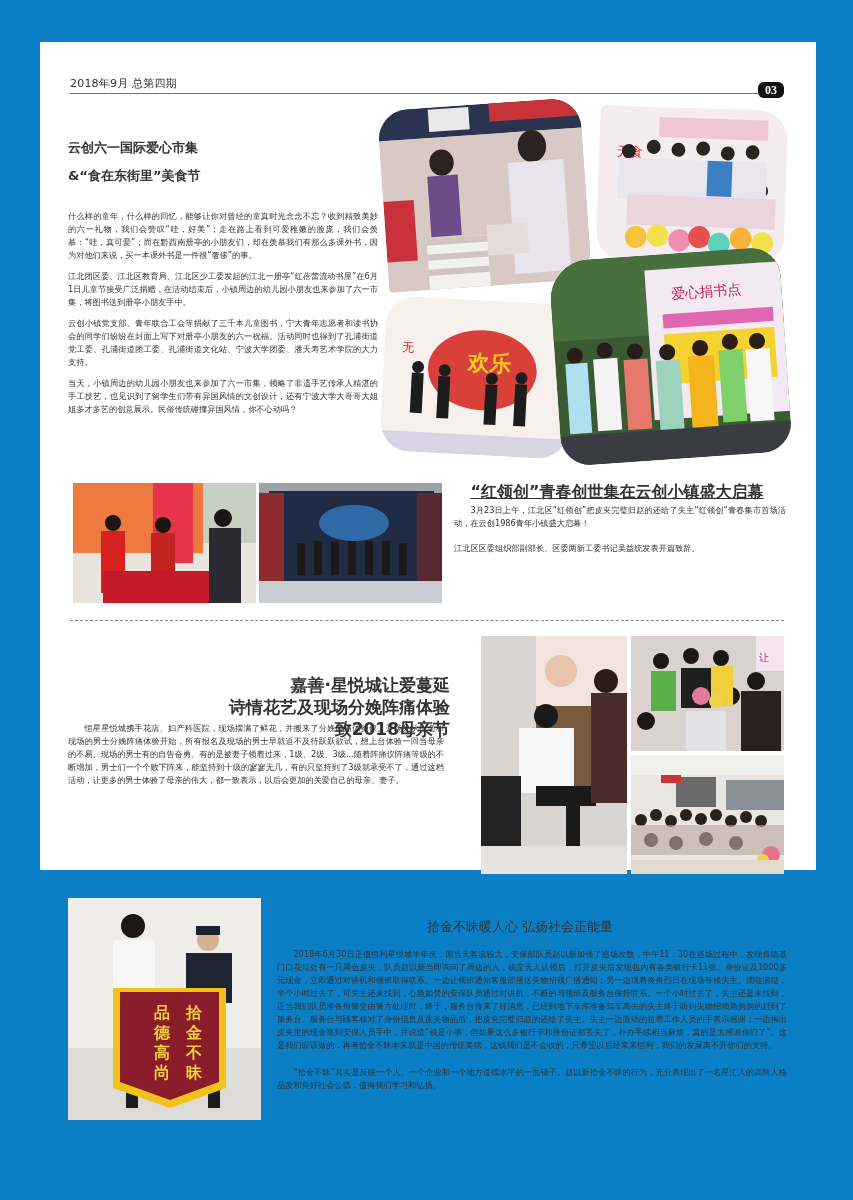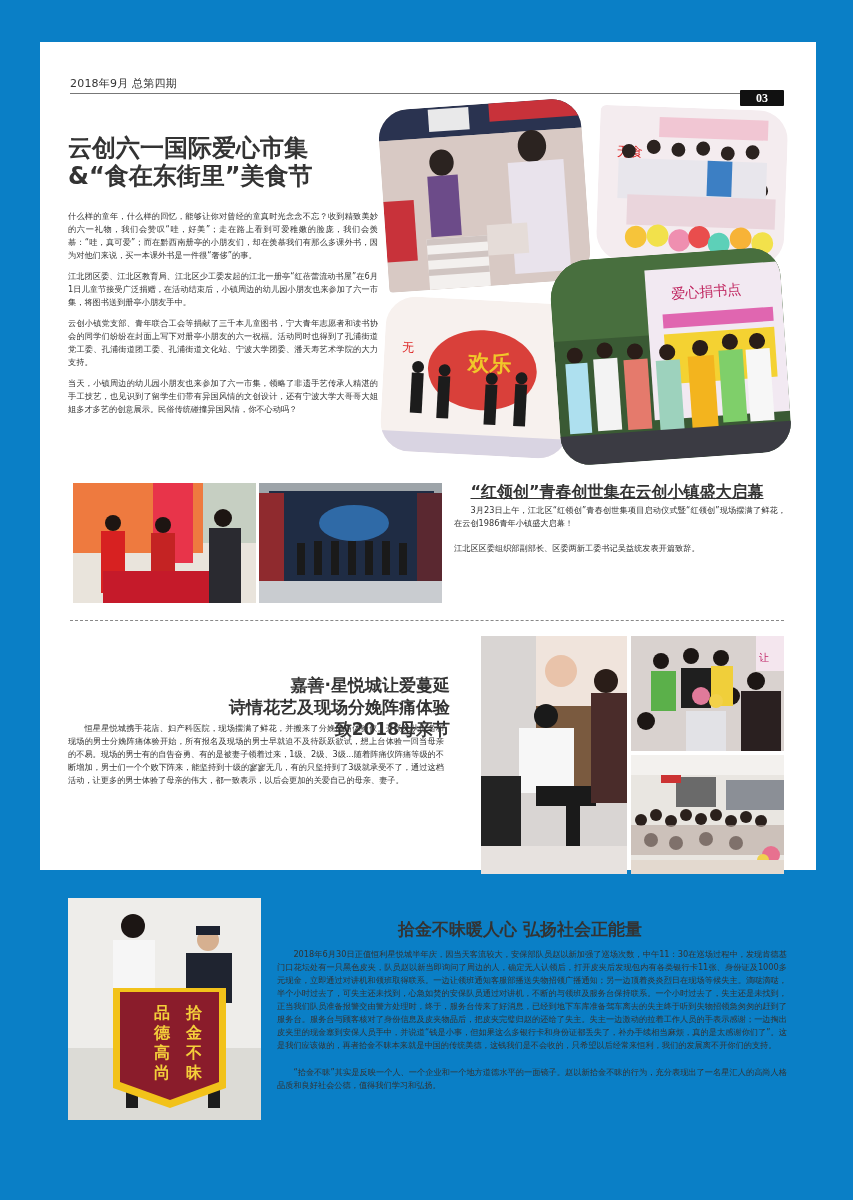--- a/index.html
+++ b/index.html
@@ -1,23 +1,23 @@
 <!DOCTYPE html>
 <html><head>
 <meta charset="utf-8">
 <style>
   * { box-sizing: border-box; margin: 0; padding: 0; }
   html, body { width: 853px; height: 1200px; overflow: hidden; }
   body { background: #0a7fc6; font-family: "DejaVu Sans", "Liberation Sans", sans-serif; color: #333; position: relative; }
   .page { position: absolute; left: 40px; top: 42px; width: 776px; height: 828px; background: #fff; }
   .hdr { position: absolute; left: 30px; top: 32px; width: 714px; height: 20px; border-bottom: 1px solid #777; }
   .hdr-date { position: absolute; left: 0; top: 2px; font-size: 11px; color: #333; letter-spacing: 0.2px; }
-  .hdr-page { position: absolute; right: 0; top: 16px; background: #111; color: #fff; font-size: 12px; font-weight: bold; padding: 1px 16px; border-radius: 1px; line-height: 14px; font-family: "Liberation Serif", serif; }
-
-  .title1 { position: absolute; left: 28px; top: 92px; font-size: 24px; font-weight: bold; color: #333; line-height: 28px; }
+  .hdr-page { position: absolute; right: 0; top: 8px; background: #111; color: #fff; font-size: 12px; font-weight: bold; padding: 1px 7px; border-radius: 6px; line-height: 14px; font-family: "Liberation Serif", serif; }
+
+  .title1 { position: absolute; left: 28px; top: 92px; font-size: 13px; font-weight: bold; color: #333; line-height: 28px; }
   .body-text { font-size: 8.2px; line-height: 13px; color: #333; text-align: justify; }
   .s1-text { position: absolute; left: 28px; top: 168px; width: 310px; }
   .s1-text p { margin-bottom: 8px; }
 
   .photo { position: absolute; overflow: hidden; }
   .ph { width: 100%; height: 100%; position: relative; }
 
   
   .c1 { left: 343px; top: 62px; width: 203px; height: 182px; border-radius: 30px 30px 30px 4px; transform: rotate(-4deg); }
   .c2 { left: 558px; top: 66px; width: 188px; height: 156px; border-radius: 6px 30px 30px 30px; transform: rotate(2deg); }
@@ -35,21 +35,21 @@
   .divider { position: absolute; left: 30px; top: 578px; width: 714px; border-top: 1px dashed #888; }
 
   .title3 { position: absolute; left: 40px; top: 632px; width: 370px; text-align: right; font-size: 17px; font-weight: bold; color: #333; line-height: 22px; }
   .s3-text { position: absolute; left: 28px; top: 680px; width: 376px; }
   .s3-text .ind { text-indent: 2em; }
   .p7 { left: 441px; top: 594px; width: 146px; height: 238px; }
   .p8 { left: 591px; top: 594px; width: 153px; height: 115px; }
   .p9 { left: 591px; top: 713px; width: 153px; height: 119px; }
 
   .p10 { left: 28px; top: 856px; width: 193px; height: 222px; background: #efefed; }
-  .title4 { position: absolute; left: 300px; top: 876px; width: 360px; text-align: center; font-size: 17px; font-weight: bold; color: #333; }
+  .title4 { position: absolute; left: 300px; top: 876px; width: 360px; text-align: center; font-size: 13px; font-weight: normal; color: #333; }
   .s4-text { position: absolute; left: 237px; top: 906px; width: 510px; }
   .s4-text .ind { text-indent: 2em; }
   .s4-text .gap { margin-top: 14px; }
 </style>
 </head>
 <body>
 
 <div class="page">
 
   <div class="hdr">
@@ -200,21 +200,21 @@
         <rect x="106" y="58" width="8" height="34"></rect>
           <rect x="123" y="58" width="8" height="34"></rect>
         <rect x="140" y="60" width="8" height="32"></rect>
       </g>
       <rect x="0" y="98" width="183" height="22" fill="#c9ccd0"></rect>
     </svg>
   </div>
 
   <div class="title2">“红领创”青春创世集在云创小镇盛大启幕</div>
   <div class="s2-text body-text">
-    <p class="ind">3月23日上午，江北区“红领创”青春创世集项目启动仪式暨“红领创”现场摆满了鲜花，在云创1986青年小镇盛大启幕！</p>
+    <p class="ind">3月23日上午，江北区“红领创”把皮夹完璧归赵的还给了失主“红领创”青春集市首场活动，在云创1986青年小镇盛大启幕！</p>
     <p class="gap">江北区区委组织部副部长、区委两新工委书记吴益统发表开篇致辞。</p>
   </div>
 
   <div class="divider"></div>
 
   <div class="title3">
     <div>嘉善·星悦城让爱蔓延</div>
     <div>诗情花艺及现场分娩阵痛体验</div>
     <div>致2018母亲节</div>
   </div>

